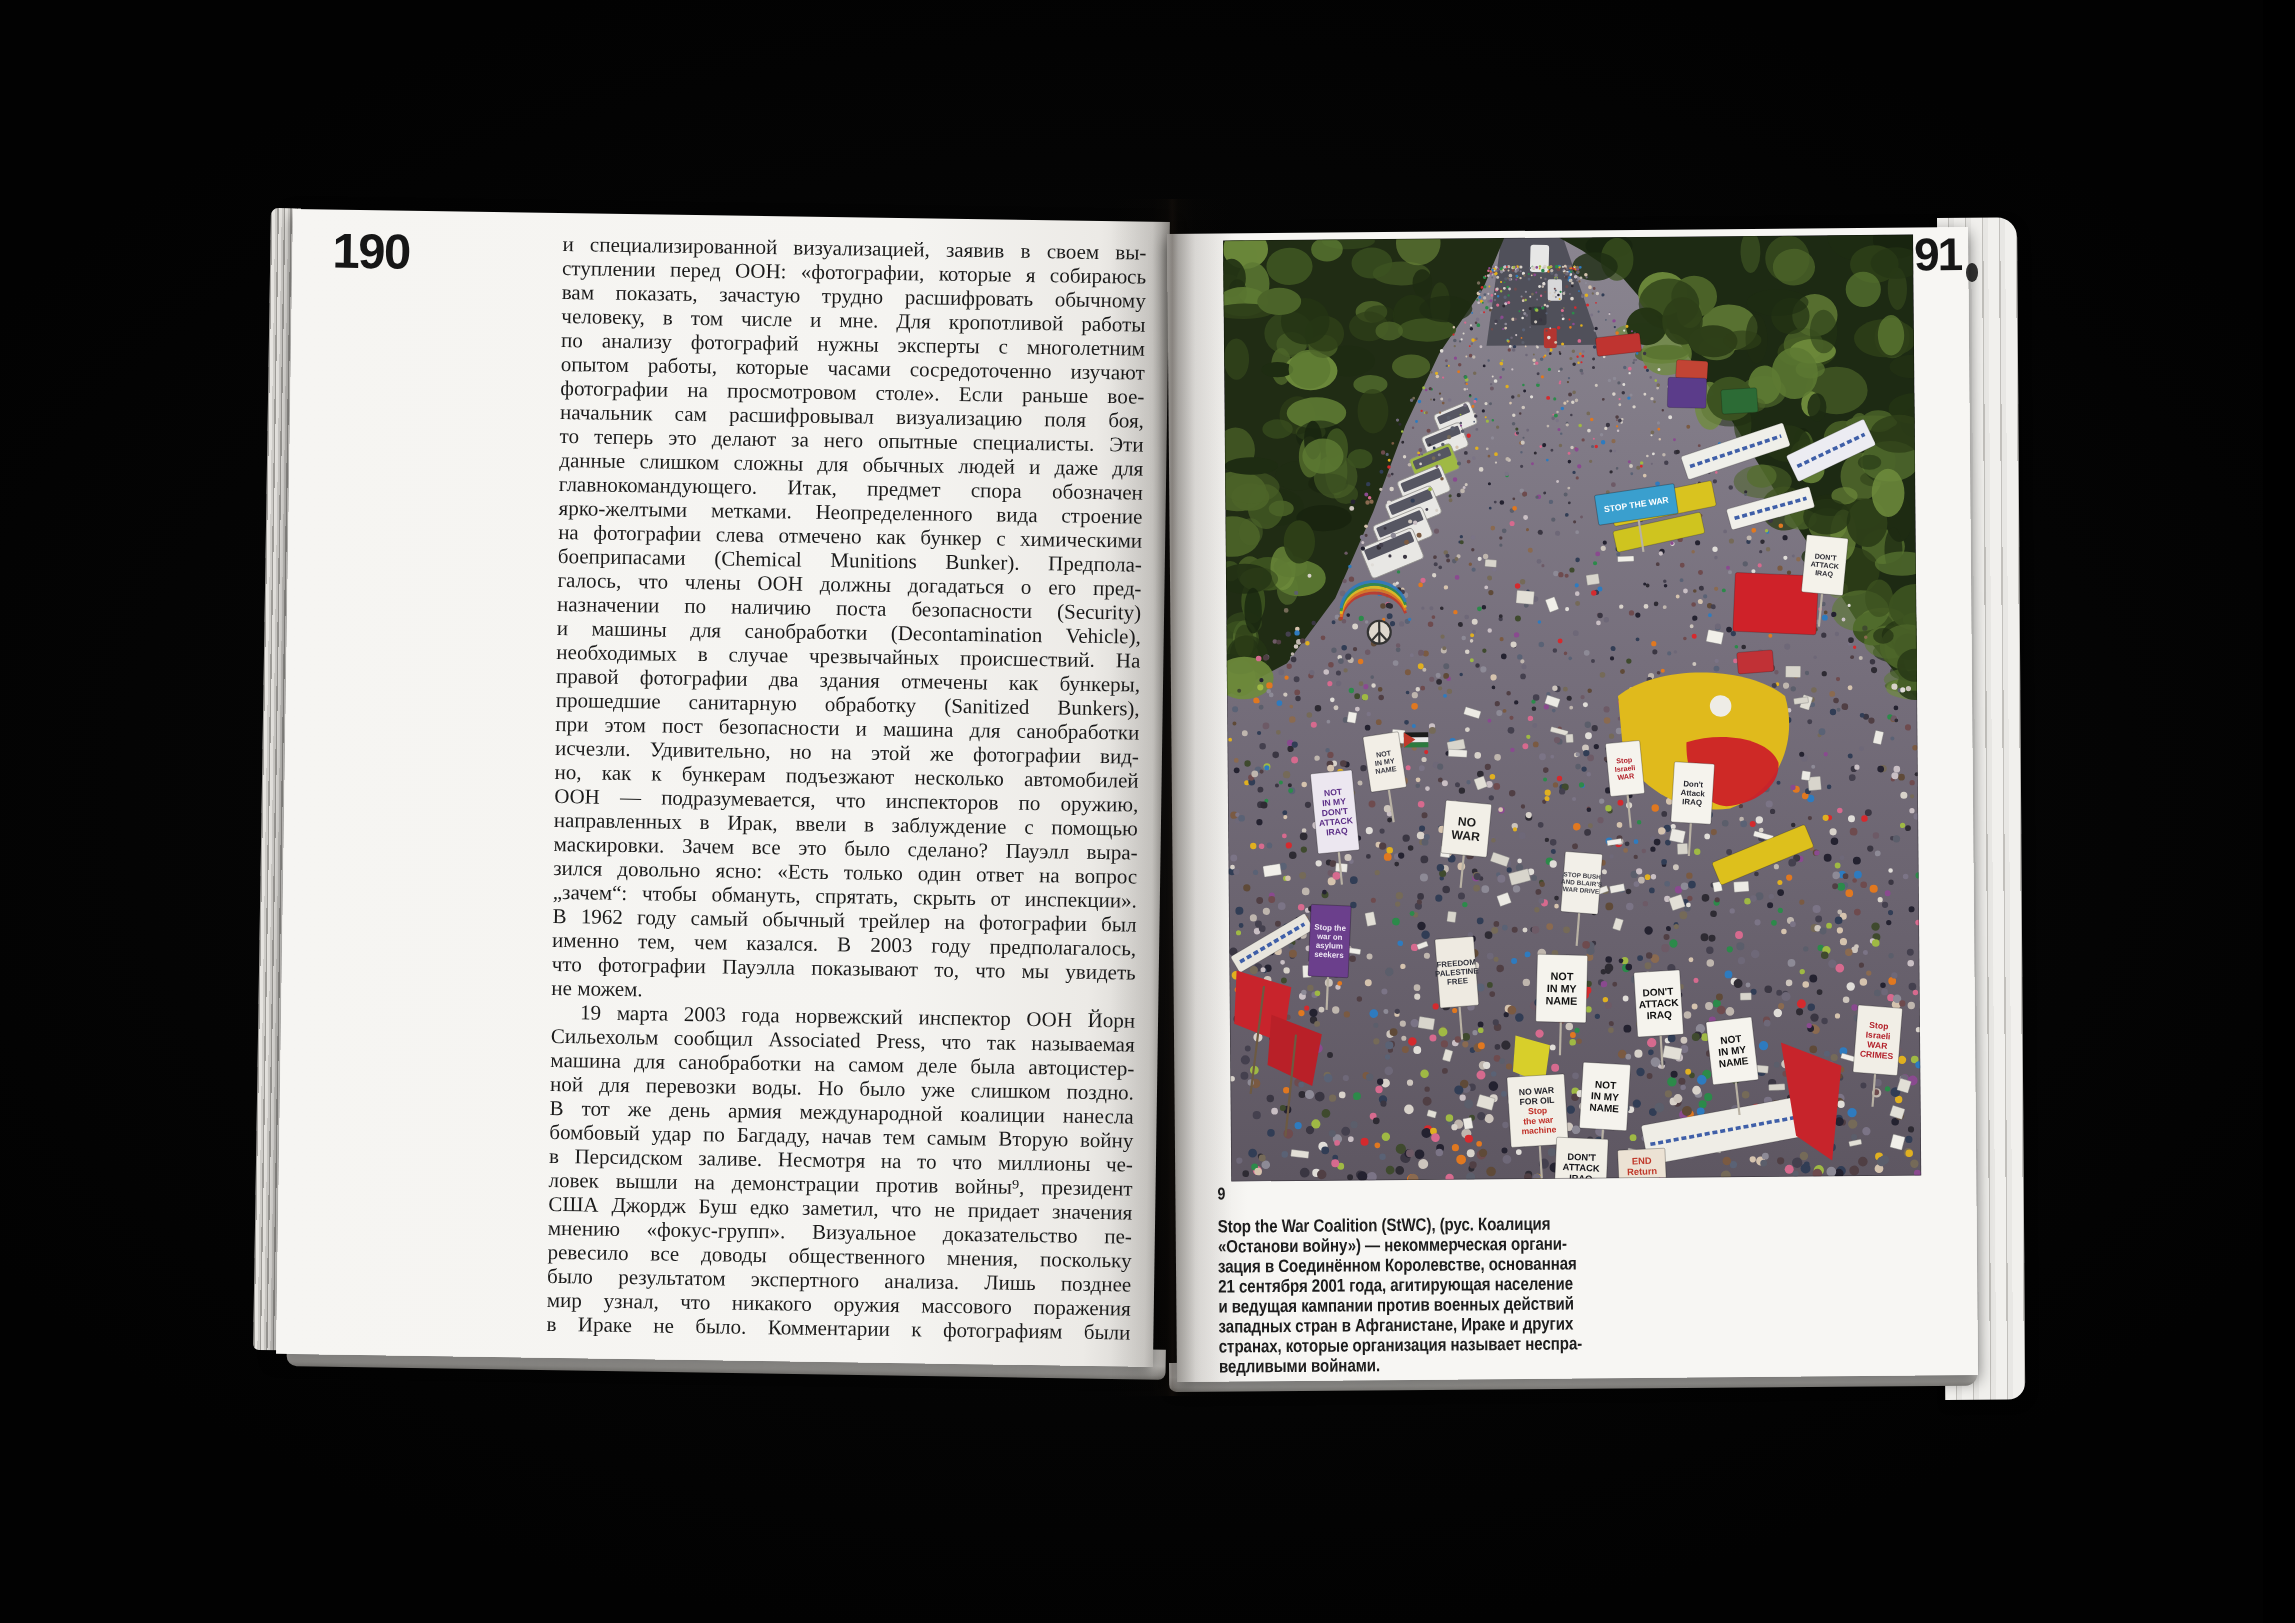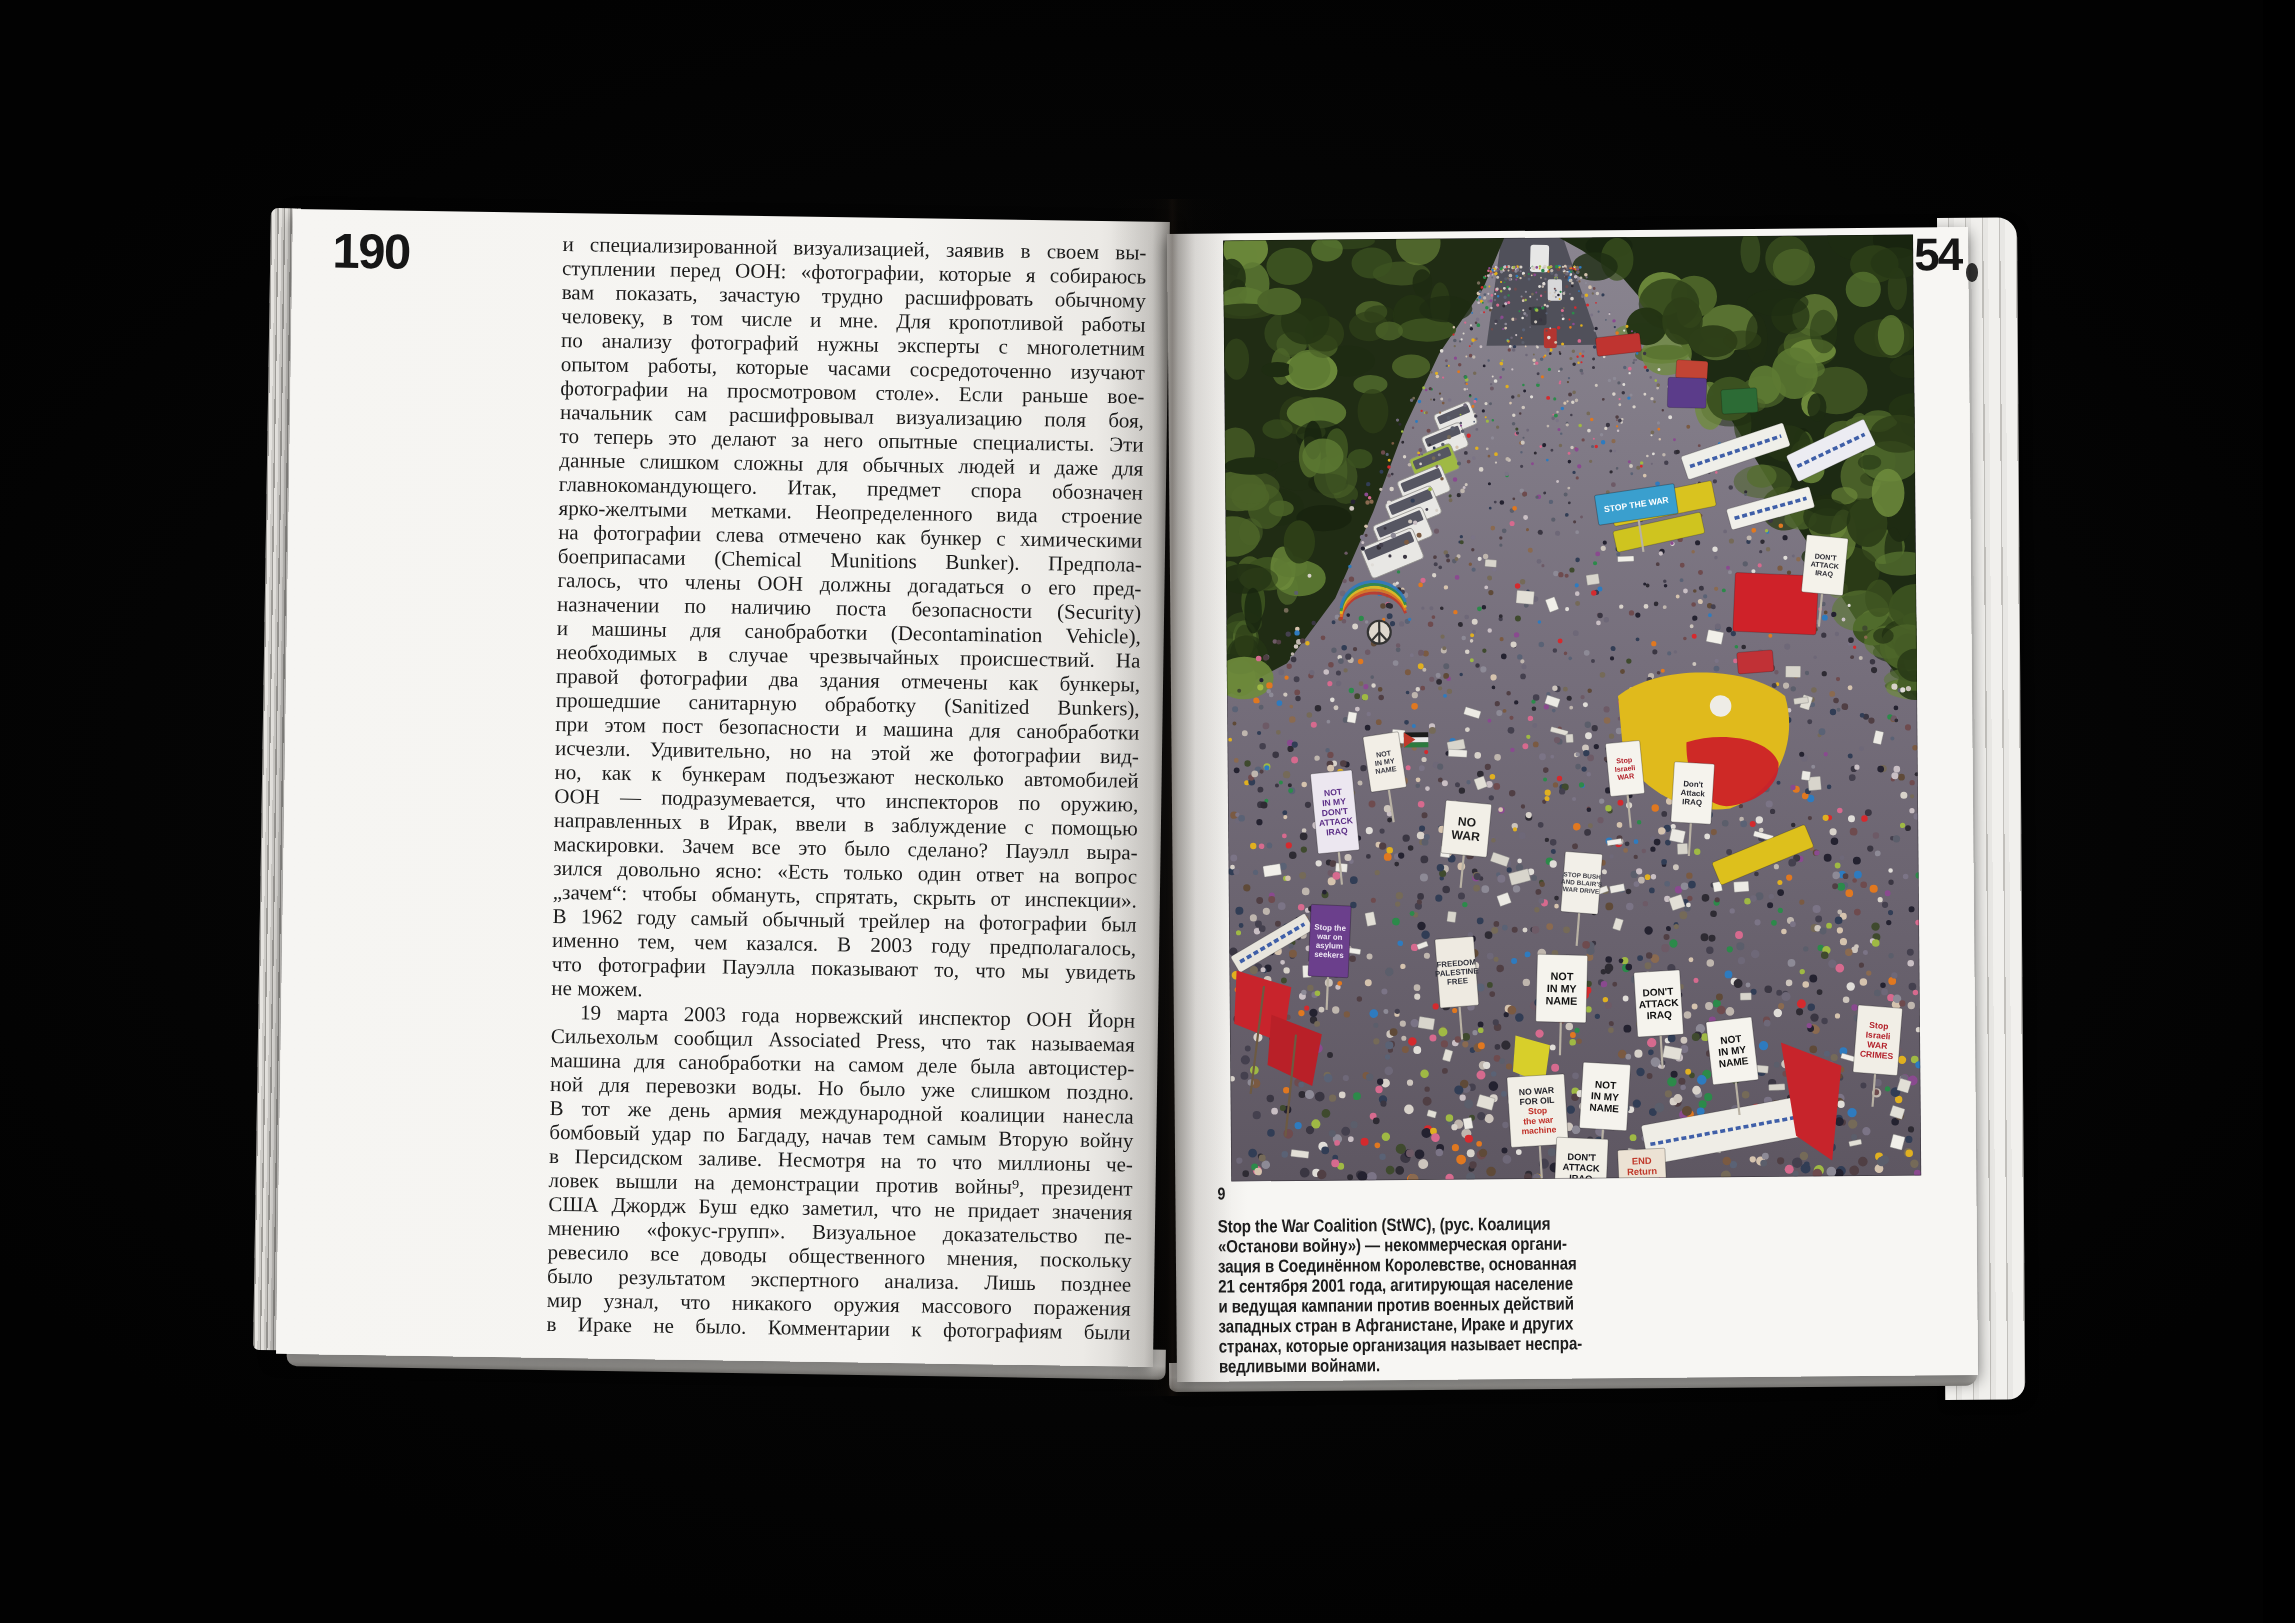--- a/index.html
+++ b/index.html
@@ -3133,21 +3133,21 @@
               <line x1="835" y1="500" x2="835" y2="546" stroke="#b9b2a4" stroke-width="3"></line>
               <rect x="806" y="420" width="58" height="80" rx="2" fill="#f4f2ea" stroke="rgba(0,0,0,.3)" stroke-width="1.2"></rect>
               <text x="835" y="452.1" text-anchor="middle" font-family="Liberation Sans,sans-serif" font-weight="700" font-size="10" fill="#2b2b33">DON'T</text>
               <text x="835" y="463.5" text-anchor="middle" font-family="Liberation Sans,sans-serif" font-weight="700" font-size="10" fill="#2b2b33">ATTACK</text>
               <text x="835" y="474.9" text-anchor="middle" font-family="Liberation Sans,sans-serif" font-weight="700" font-size="10" fill="#2b2b33">IRAQ</text>
             </g>
           </g>
           <rect width="962" height="1312" fill="none" stroke="rgba(0,0,0,.35)" stroke-width="2"></rect>
         </svg>
     </div>
-    <div class="pagenum pagenum-right">54</div>
+    <div class="pagenum pagenum-right">91</div>
     <div class="caption">
       <div class="cap-num">9</div>
       <div id="caption-lines">
           <div class="cap-line">Stop the War Coalition (StWC), (рус. Коалиция</div>
           <div class="cap-line">«Останови войну») — некоммерческая органи-</div>
           <div class="cap-line">зация в Соединённом Королевстве, основанная</div>
           <div class="cap-line">21 сентября 2001 года, агитирующая население</div>
           <div class="cap-line">и ведущая кампании против военных действий</div>
           <div class="cap-line">западных стран в Афганистане, Ираке и других</div>
           <div class="cap-line">странах, которые организация называет неспра-</div>

